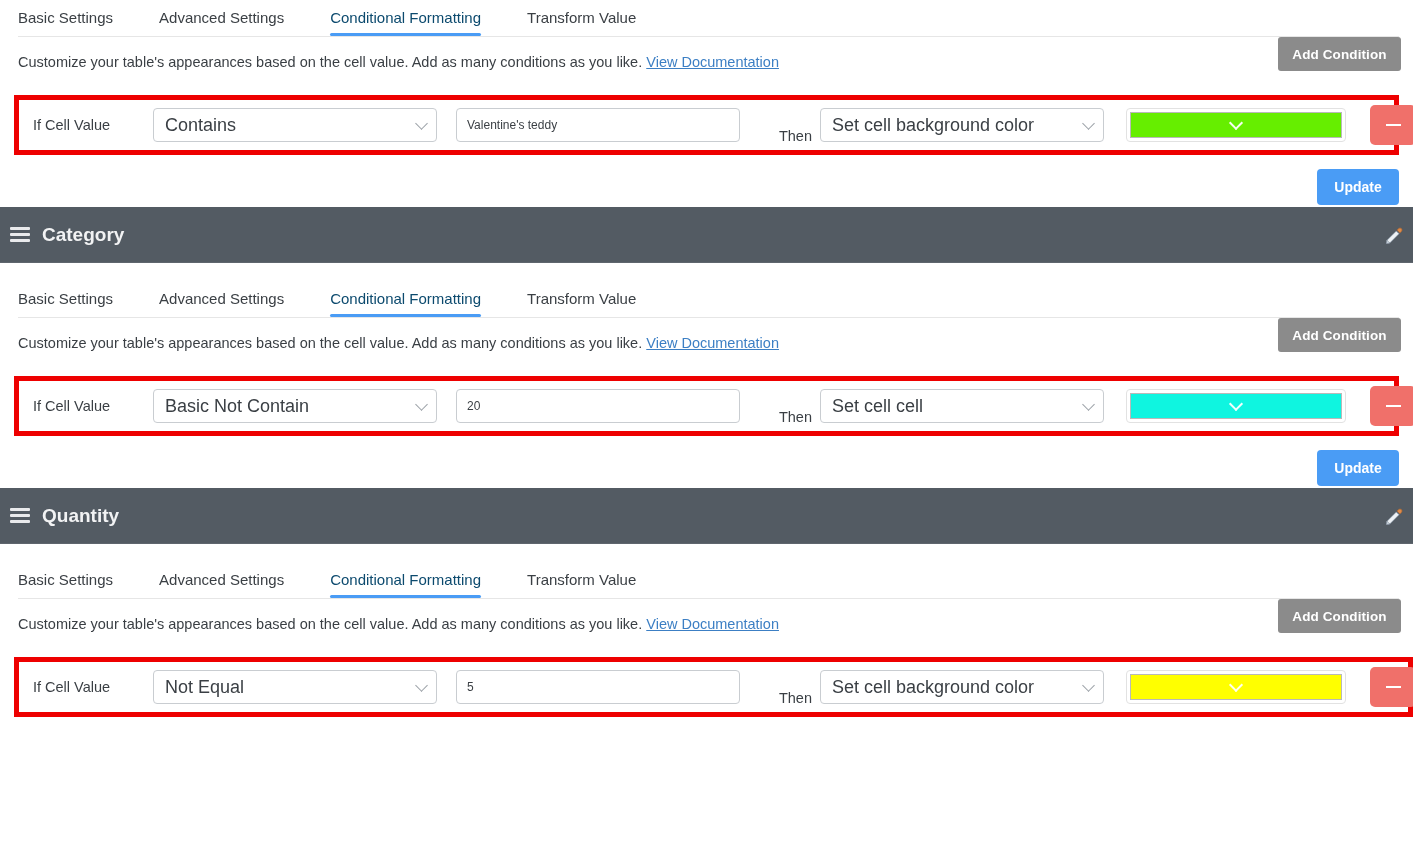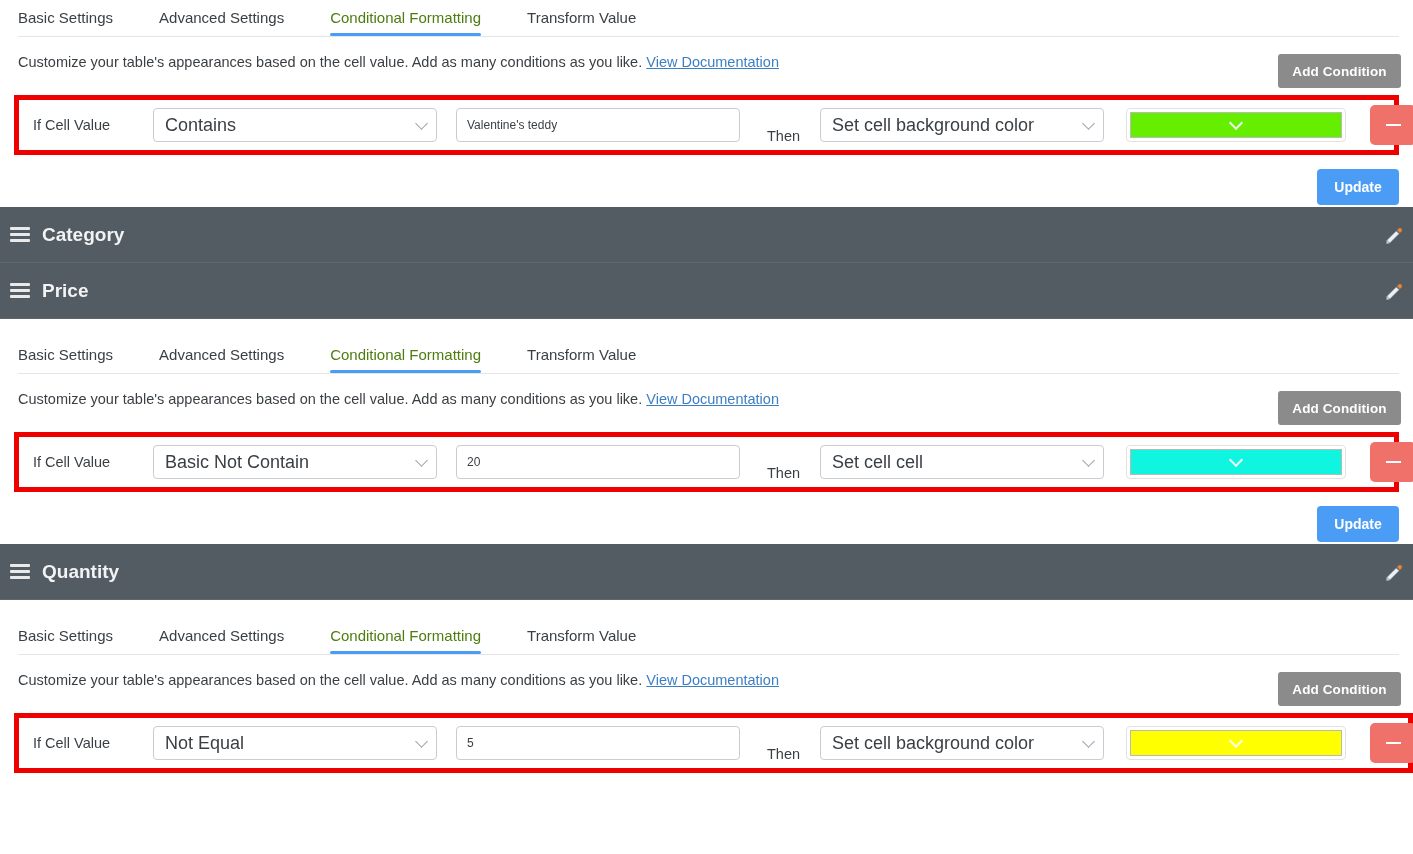--- a/index.html
+++ b/index.html
@@ -29,21 +29,21 @@
   .tab {
     position: relative;
     font-size: 15px;
     color: #3a3f44;
     line-height: 36px;
     padding: 0 0 0 0;
     margin-right: 46px;
     white-space: nowrap;
     font-weight: 400;
   }
-  .tab.active { color:#4d7c0f; }
+  .tab.active { color:#0c4a6e; }
   .tab.active::after {
     content:"";
     position:absolute; left:0; right:0; bottom:0;
     height:3px; background:#4a9cf5; border-radius:2px;
     z-index:2;
   }
 
   
   .desc-row {
     position: relative;
@@ -55,21 +55,21 @@
     color: #3a3f44;
     line-height: 18px;
   }
   .doc-link {
     color:#3c7fc4;
     text-decoration: underline;
     cursor: pointer;
   }
   .add-condition {
     position: absolute;
-    right: 12px; top: 17px;
+    right: 12px; top: 0;
     width: 123px; height: 34px;
     background: #8b8b8b;
     color: #ffffff;
     border: none; border-radius: 3px;
     font-size: 13.5px; font-weight: bold;
     font-family: "Liberation Sans", sans-serif;
     cursor: pointer;
     letter-spacing: .1px;
   }
 
@@ -89,21 +89,21 @@
     border-radius: 19px;
   }
   .label-if {
     font-size: 14.5px; color:#3a3f44;
     width: 118px; flex: none;
     padding-left: 6px;
   }
   .label-then {
     font-size: 14.5px; color:#3a3f44;
     width: 64px; flex:none;
-    text-align: left;
+    text-align: right;
     padding-left: 19px;
     margin-top: 21px;
   }
   .sel {
     position: relative;
     height: 34px;
     border: 1px solid #c9cdd1;
     border-radius: 4px;
     background: #fff;
     display: flex; align-items: center;
@@ -276,35 +276,20 @@
     <span class="col-title">Category</span>
     <span class="pencil">
       <svg viewBox="0 0 18 18" width="18" height="18">
         <path d="M2 14.2 L11.3 4.9 L14.1 7.7 L4.8 17 L1.6 17.4 Z" fill="#eef2f6" stroke="#7f8b99" stroke-width="0.8"></path>
         <path d="M12.1 4.1 L13.6 2.6 A1.6 1.6 0 0 1 16.4 5.4 L14.9 6.9 Z" fill="#e08a4a" stroke="#b06a30" stroke-width="0.7"></path>
         <path d="M2 14.2 L1.4 17.6 L4.8 17 Z" fill="#cfd8e2" stroke="#7f8b99" stroke-width="0.6"></path>
       </svg>
     </span>
   </div>
 
-  <div class="col-header">
-    <span class="drag">
-      <i></i>
-        <i></i>
-        <i></i>
-    </span>
-    <span class="col-title">Price</span>
-    <span class="pencil">
-      <svg viewBox="0 0 18 18" width="18" height="18">
-        <path d="M2 14.2 L11.3 4.9 L14.1 7.7 L4.8 17 L1.6 17.4 Z" fill="#eef2f6" stroke="#7f8b99" stroke-width="0.8"></path>
-        <path d="M12.1 4.1 L13.6 2.6 A1.6 1.6 0 0 1 16.4 5.4 L14.9 6.9 Z" fill="#e08a4a" stroke="#b06a30" stroke-width="0.7"></path>
-        <path d="M2 14.2 L1.4 17.6 L4.8 17 Z" fill="#cfd8e2" stroke="#7f8b99" stroke-width="0.6"></path>
-      </svg>
-    </span>
-  </div>
 
   <div>
     <div class="tabs" style="padding-top:18px;height:55px;">
       <div class="tab">Basic Settings</div>
       <div class="tab">Advanced Settings</div>
       <div class="tab active">Conditional Formatting</div>
       <div class="tab">Transform Value</div>
     </div>
 
     <div class="desc-row">

